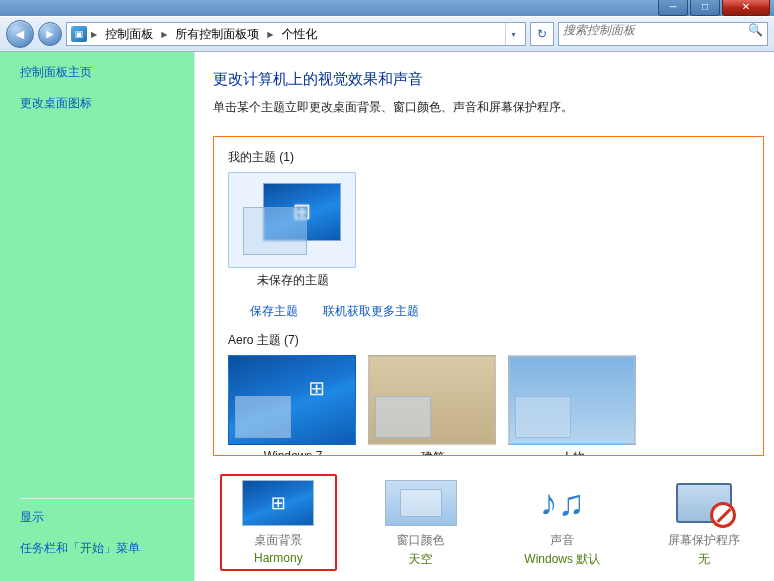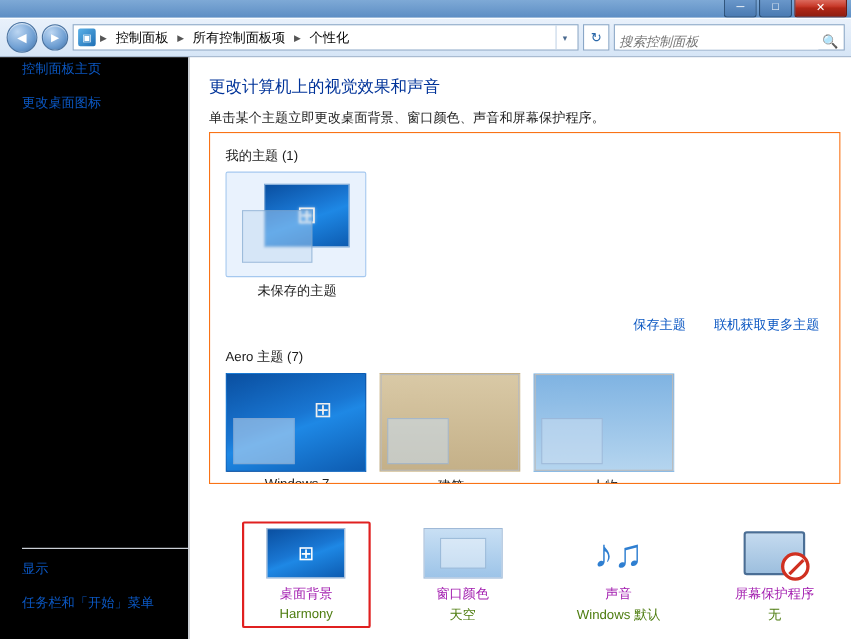--- a/index.html
+++ b/index.html
@@ -93,51 +93,51 @@
     border-left:1px solid #c4d5e8;
     display:flex;align-items:center;justify-content:center;
     color:#4a6a90;font-size:8px;
   }
   .refresh {
     width:24px;height:24px;background:#fff;border:1px solid #8aa7c7;
     display:flex;align-items:center;justify-content:center;color:#2a67a8;font-size:12px;
   }
   .search {
     width:210px;height:24px;background:#fff;border:1px solid #8aa7c7;
-    display:flex;align-items:flex-end;padding:0 4px;gap:4px;
+    display:flex;align-items:flex-start;padding:0 4px;gap:4px;
   }
   .search input{border:none;outline:none;flex:1;font-size:12px;font-style:italic;color:#777;font-family:inherit;}
   .search .mag{color:#2a67a8;font-size:12px;}
 
   
   .content {
     display:flex;
     height: calc(581px - 16px - 36px);
   }
   .sidebar {
-    width:172px;
-    background:#000000;
+    width:195px;
+    background:#86efac;
     border-right:1px solid #e0e6ee;
-    padding:2px 0 10px 20px;
+    padding:12px 0 10px 20px;
     display:flex;
     flex-direction:column;
   }
   .sidebar .toplinks{flex:0 0 auto;}
   .sidebar a{color:#0b57c2;text-decoration:none;display:block;margin-bottom:14px;font-size:12px;}
   .sidebar .see-also{margin-top:auto;padding-top:10px;border-top:1px solid #e0e6ee;}
   .sidebar .see-also h4{color:#6b7580;font-weight:normal;margin:10px 0 12px;font-size:12px;}
 
   .main {
     flex:1;
     padding:18px 10px 10px 18px;
     overflow:hidden;
     position:relative;
   }
   .main h1{color:#003399;font-size:15px;font-weight:normal;margin-bottom:10px;}
-  .main p.desc{color:#222;margin-bottom:4px;font-size:12px;}
+  .main p.desc{color:#222;margin-bottom:20px;font-size:12px;}
 
   .themes-box{
     border:1px solid #f97316;
     height:320px;
     padding:8px 14px 8px 14px;
     overflow:hidden;
   }
   .section-label{color:#1a1a1a;margin:4px 0 6px;}
   .theme-thumb{
     width:130px;
@@ -165,21 +165,21 @@
   .wallpaper .flag{color:#eee;font-size:22px;text-shadow:0 0 3px rgba(255,255,255,.5);}
   .glass-pane{
     width:64px;height:48px;
     background:rgba(190,214,240,.45);
     border:1px solid rgba(120,160,200,.6);
     position:absolute;bottom:12px;left:14px;
     backdrop-filter:blur(1px);
   }
   .theme-name{font-size:12px;margin-top:4px;color:#222;}
 
-  .link-row{ text-align:right;margin:10px 4px 12px 0;}
+  .link-row{ text-align:left;margin:10px 4px 12px 0;font-family:Liberation Serif, serif;}
   .link-row a{color:#0b57c2;text-decoration:none;margin-left:22px;}
 
   .aero-row{display:flex;gap:10px;overflow:hidden;}
   .aero-item{width:130px;text-align:center;}
   .aero-prev{width:128px;height:90px;background:#d3dae4;border:1px solid transparent;position:relative;}
   .aero-prev.wp{background:linear-gradient(160deg,#0a4fa0,#1976d2 45%,#1e88e5 55%,#0d5bb0);}
   .aero-prev .mini{position:absolute;bottom:6px;left:6px;width:56px;height:42px;background:rgba(200,220,240,.55);border:1px solid rgba(130,160,200,.5);}
   .aero-prev .flag{color:#eee;font-size:20px;position:absolute;top:20px;right:30px;}
   .aero-label{font-size:12px;margin-top:4px;color:#222;white-space:nowrap;overflow:hidden;}
   .aero-prev.arch{background:linear-gradient(#d9c9a6,#c4b088);}
@@ -201,21 +201,21 @@
   .set-icon{width:72px;height:46px;margin:0 auto 6px;display:flex;align-items:center;justify-content:center;border:1px solid #9fb9d7;}
   .set-icon.bg{background:linear-gradient(160deg,#0a4fa0,#1976d2 45%,#1e88e5 55%,#0d5bb0);}
   .set-icon.bg .flag{color:#fff;font-size:18px;}
   .set-icon.window{background:linear-gradient(#c8dff4,#9dc4e8);}
   .set-icon.window::after{content:"";width:40px;height:26px;background:rgba(255,255,255,.4);border:1px solid rgba(120,160,200,.6);}
   .set-icon.sound{border:none;background:none;color:#2f7fd1;font-size:36px;}
   .set-icon.ssaver{border:none;background:none;position:relative;}
   .set-icon.ssaver .mon{width:56px;height:40px;border:2px solid #4a6e95;border-radius:3px;background:linear-gradient(#c4daef,#9dbfde);}
   .set-icon.ssaver .no{position:absolute;right:4px;bottom:-2px;width:26px;height:26px;border:3px solid #d03020;border-radius:50%;background:#fff;}
   .set-icon.ssaver .no::after{content:"";position:absolute;left:2px;top:9px;width:18px;height:3px;background:#d03020;transform:rotate(-45deg);}
-  .set-title{color:#a21caf;margin-bottom:2px;}
+  .set-title{color:#737373;margin-bottom:2px;}
   .set-sub{color:#4d7c0f;text-align:center;}
 </style>
 </head>
 <body>
 
 <div class="titlebar">
   <div class="win-btns">
     <div class="win-btn">─</div>
     <div class="win-btn">□</div>
     <div class="win-btn close">✕</div>

